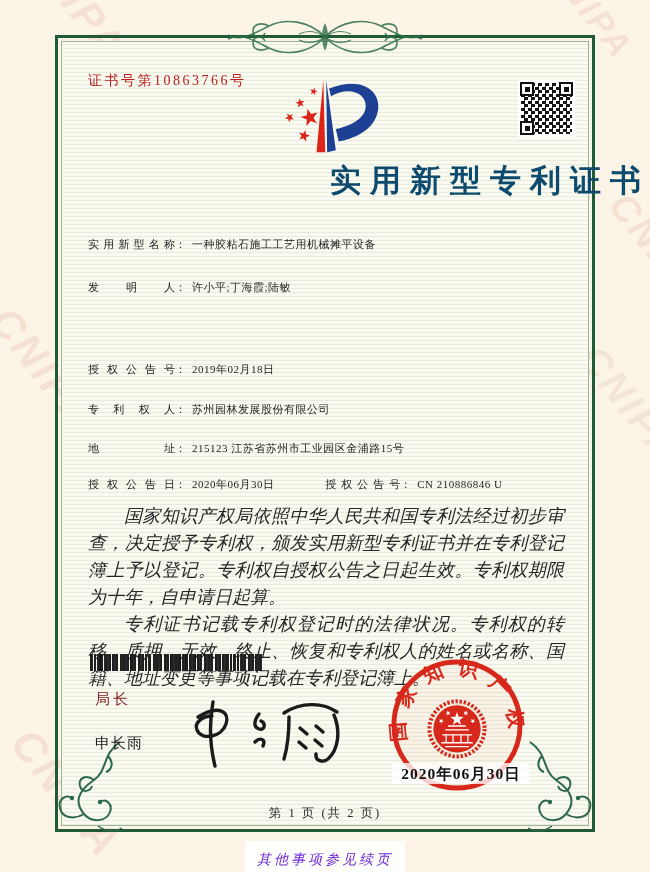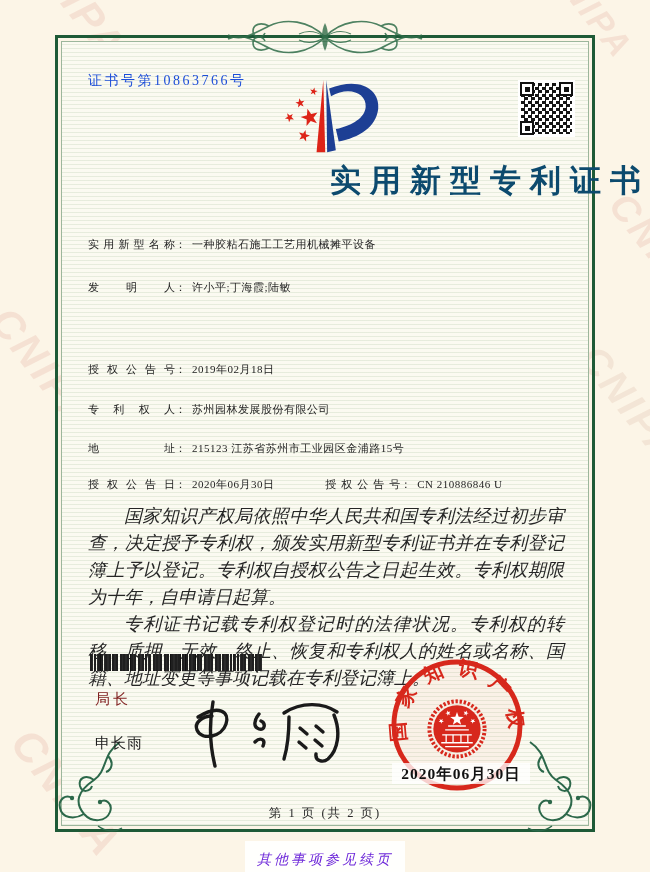--- a/index.html
+++ b/index.html
@@ -29,21 +29,21 @@
     background-image:repeating-linear-gradient(0deg,
       rgba(150,180,140,0.20) 0px, rgba(150,180,140,0.20) 1px,
       transparent 1px, transparent 4px);
   }
   .orn-top{position:absolute;left:225px;top:14px;width:200px;height:46px;z-index:3;}
   .orn-corner{position:absolute;width:75px;height:98px;z-index:3;}
   .orn-bl{left:48px;top:740px;}
   .orn-br{left:527px;top:740px;transform:scaleX(-1);}
   .content{position:absolute;inset:0;z-index:4;}
 
-  .cert-no{position:absolute;left:88px;top:72px;font-size:14px;letter-spacing:2.5px;color:#1d4ed8;}
+  .cert-no{position:absolute;left:88px;top:72px;font-size:14px;letter-spacing:2.5px;color:#b91c1c;}
   .qr{
     position:absolute;left:518px;top:80px;width:57px;height:57px;background:#fff;
     box-sizing:border-box;padding:3px;
   }
   .qr-inner{position:relative;width:100%;height:100%;
     background:repeating-conic-gradient(#161616 0% 25%, #ffffff 0% 50%) 0 0/7px 7px;}
   .finder{position:absolute;width:14px;height:14px;border:2.5px solid #111;background:#fff;box-sizing:border-box;}
   .finder::after{content:"";position:absolute;left:3px;top:3px;width:5px;height:5px;background:#111;}
   .finder.tl{left:-1px;top:-1px;} .finder.tr{right:-1px;top:-1px;} .finder.bl{left:-1px;bottom:-1px;}
 

